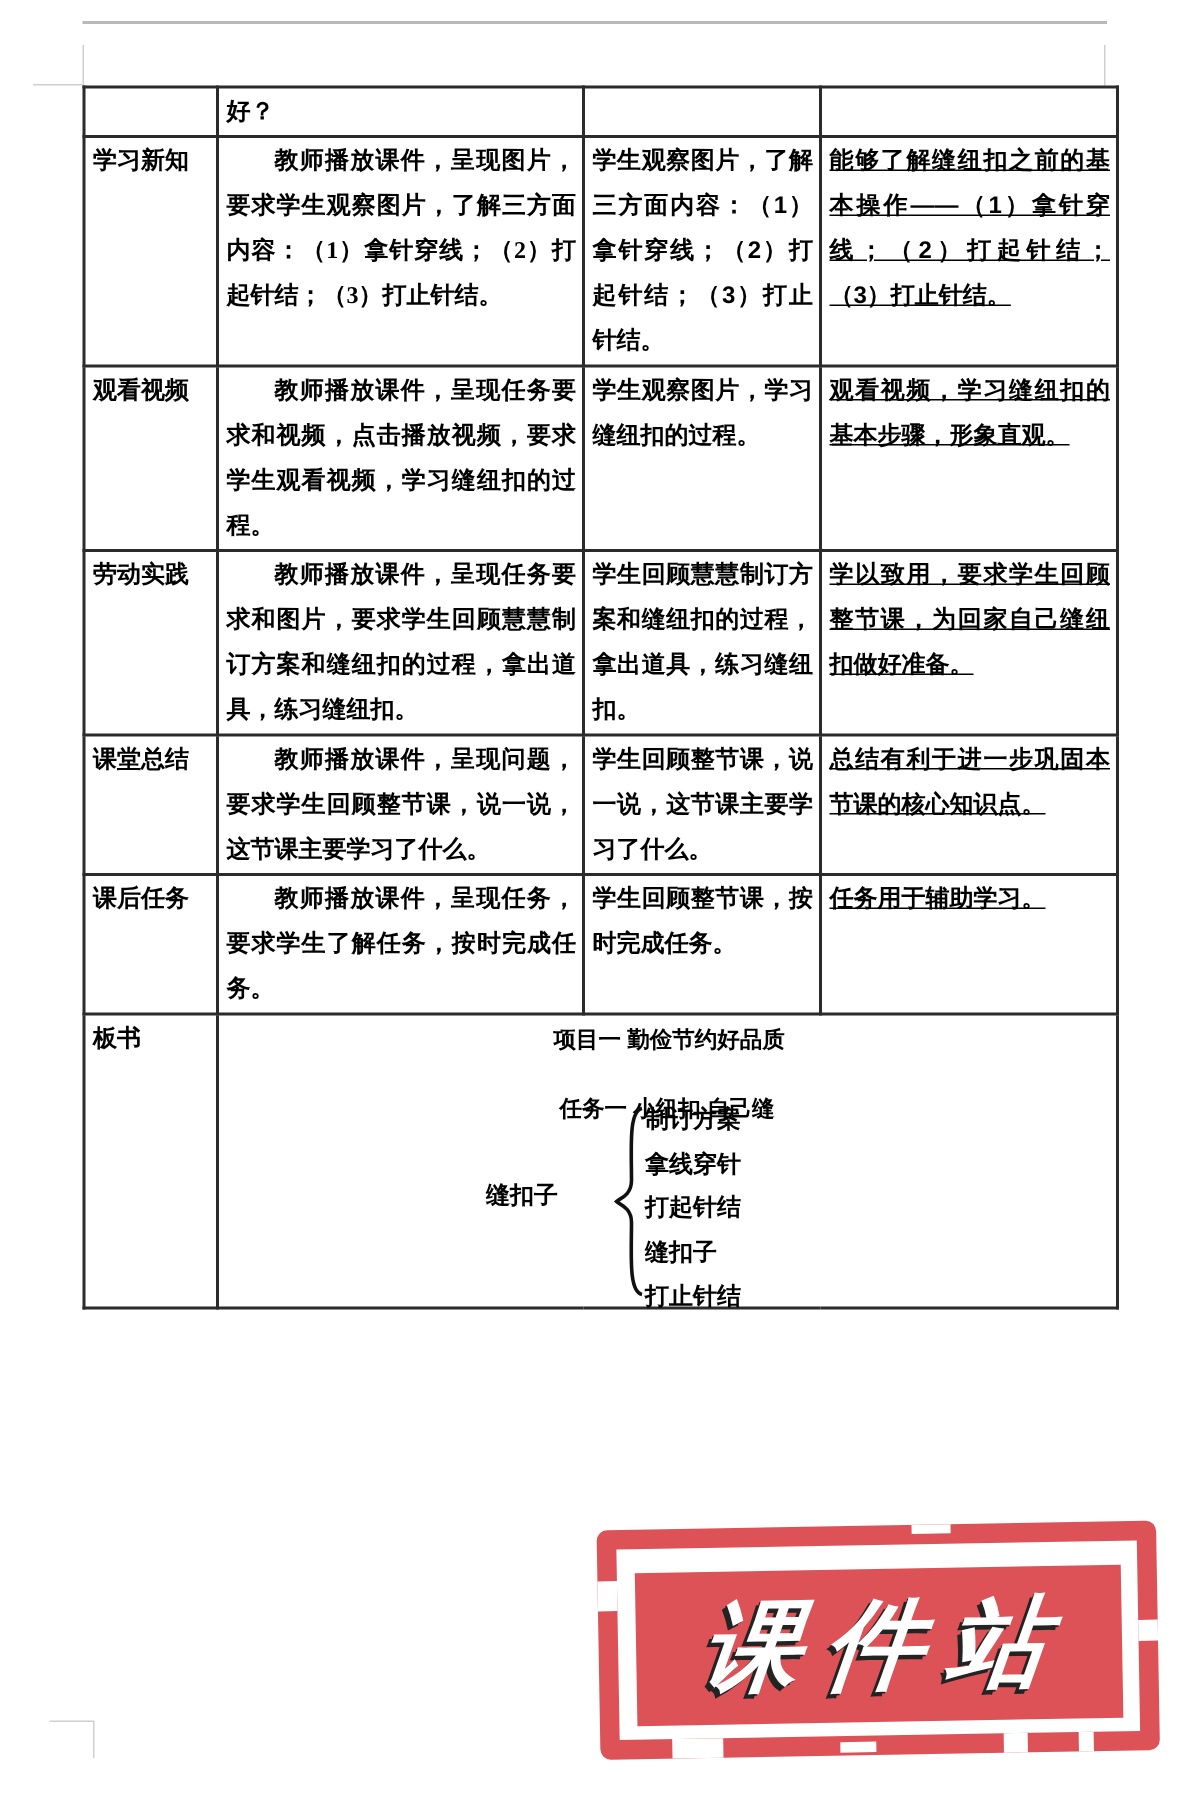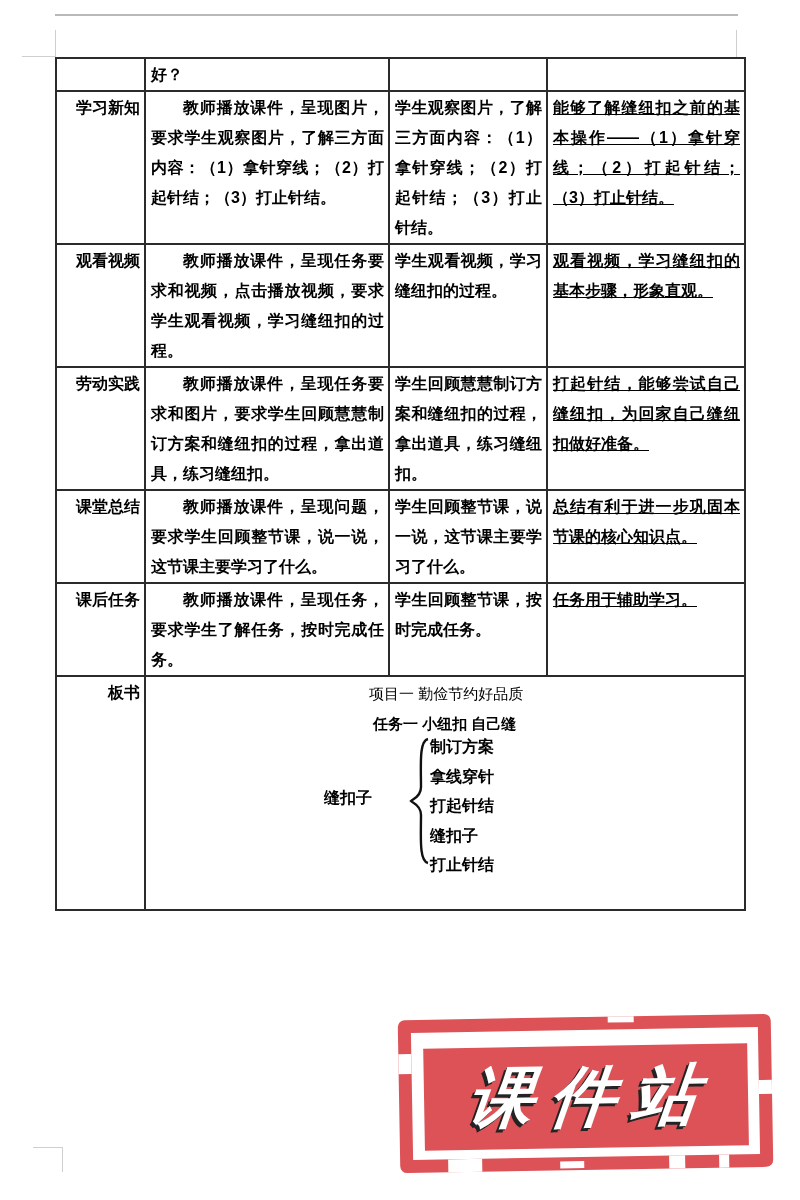--- a/index.html
+++ b/index.html
@@ -6,30 +6,30 @@
   html, body { width: 800px; height: 1200px; background: #fff; overflow: hidden; }
   body { position: relative; font-family: "Liberation Sans", sans-serif; color: #000; }
 
   
   .guide { position: absolute; background: #b9b9b9; }
   .guide.light { background: #cfcfcf; }
 
   
   table.lesson { position: absolute; left: 55px; top: 57px; border-collapse: collapse; table-layout: fixed; width: 689px; }
   table.lesson td { border: 2px solid #2b2b2b; vertical-align: top; font-size: 16px; font-weight: bold; line-height: 30px; padding: 1px 4px 0 5px; }
-  td.stage { padding-left: 7px; text-align: right; margin-left: 26px; }
+  td.stage { padding-left: 7px; text-align: left; margin-left: 26px; }
   td.teacher { padding: 1px 2px 0 3px; text-align: justify; }
-  td.teacher .para { text-indent: 2em; }
+  td.teacher .para { text-indent: 2em; font-family: Liberation Serif, serif; }
   td.teacher .tail { text-indent: 0; }
   td.student { padding: 1px 3px 0 6px; text-align: justify; }
   td.intent { padding: 1px 5px 0 6px; text-align: justify; text-decoration: underline; }
 
   
   td.boardcell { position: relative; padding: 0; }
-  .board-line1 { margin: 1px 0 0 218px; line-height: 30px; font-size: 15px; font-weight: normal; }
+  .board-line1 { margin: 1px 0 16px 218px; line-height: 30px; font-size: 15px; font-weight: bold; }
   .board-line2 { margin-left: 222px; line-height: 30px; font-size: 15px; font-weight: bold; }
   .board-root { position: absolute; left: 178px; top: 106px; font-size: 16px; font-weight: bold; line-height: 30px; }
   .board-brace { position: absolute; left: 262px; top: 60px; }
   .board-steps { position: absolute; left: 284px; top: 55px; }
   .board-steps .step { line-height: 29.5px; font-size: 16px; font-weight: bold; }
 
   
   .stamp { position: absolute; left: 399px; top: 1017px; width: 373px; height: 153px; transform: rotate(-1deg); mix-blend-mode: multiply; z-index: 5; }
   .stamp-frame { position: absolute; inset: 0; border: 13px solid #dc5257; border-radius: 7px; }
   .nick { position: absolute; background: #fff; }
@@ -72,31 +72,31 @@
     <td class="student">学生观察图片，了解三方面内容：（1）拿针穿线；（2）打起针结；（3）打止针结。</td>
     <td class="intent">能够了解缝纽扣之前的基本操作——（1）拿针穿线；（2）打起针结；（3）打止针结。</td>
   </tr>
 
 
   <tr style="height:90px">
     <td class="stage">观看视频</td>
     <td class="teacher">
           <div class="para">教师播放课件，呈现任务要求和视频，点击播放视频，要求学生观看视频，学习缝纽扣的过程。</div>
         </td>
-    <td class="student">学生观看视频，学习缝纽扣的过程。</td>
+    <td class="student">学生观察图片，学习缝纽扣的过程。</td>
     <td class="intent">观看视频，学习缝纽扣的基本步骤，形象直观。</td>
   </tr>
 
   <tr style="height:120px">
     <td class="stage">劳动实践</td>
     <td class="teacher">
           <div class="para">教师播放课件，呈现任务要求和图片，要求学生回顾慧慧制订方案和缝纽扣的过程，拿出道具，练习缝纽扣。</div>
         </td>
     <td class="student">学生回顾慧慧制订方案和缝纽扣的过程，拿出道具，练习缝纽扣。</td>
-    <td class="intent">打起针结，能够尝试自己缝纽扣，为回家自己缝纽扣做好准备。</td>
+    <td class="intent">学以致用，要求学生回顾整节课，为回家自己缝纽扣做好准备。</td>
   </tr>
 
   <tr style="height:90px">
     <td class="stage">课堂总结</td>
     <td class="teacher">
           <div class="para">教师播放课件，呈现问题，要求学生回顾整节课，说一说，这节课主要学习了什么。</div>
         </td>
     <td class="student">学生回顾整节课，说一说，这节课主要学习了什么。</td>
     <td class="intent">总结有利于进一步巩固本节课的核心知识点。</td>
   </tr>
@@ -104,21 +104,21 @@
 
   <tr style="height:63px">
     <td class="stage">课后任务</td>
     <td class="teacher">
           <div class="para">教师播放课件，呈现任务，要求学生了解任务，按时完成任务。</div>
         </td>
     <td class="student">学生回顾整节课，按时完成任务。</td>
     <td class="intent">任务用于辅助学习。</td>
   </tr>
 
-  <tr style="height:234px">
+  <tr style="height:196px">
     <td class="stage">板书</td>
     <td class="boardcell" colspan="3">
       <div class="board-line1">项目一 勤俭节约好品质</div>
       <div class="board-line2">任务一 小纽扣 自己缝</div>
       <div class="board-root">缝扣子</div>
       <div class="board-brace">
         <svg width="22" height="128" viewBox="0 0 22 128">
           <path d="M20 2 C11 4 13 28 13 50 C13 60 5 62 3 64 C5 66 13 68 13 78 C13 100 11 124 20 126" fill="none" stroke="#111" stroke-width="2.4"></path>
         </svg>
       </div>

